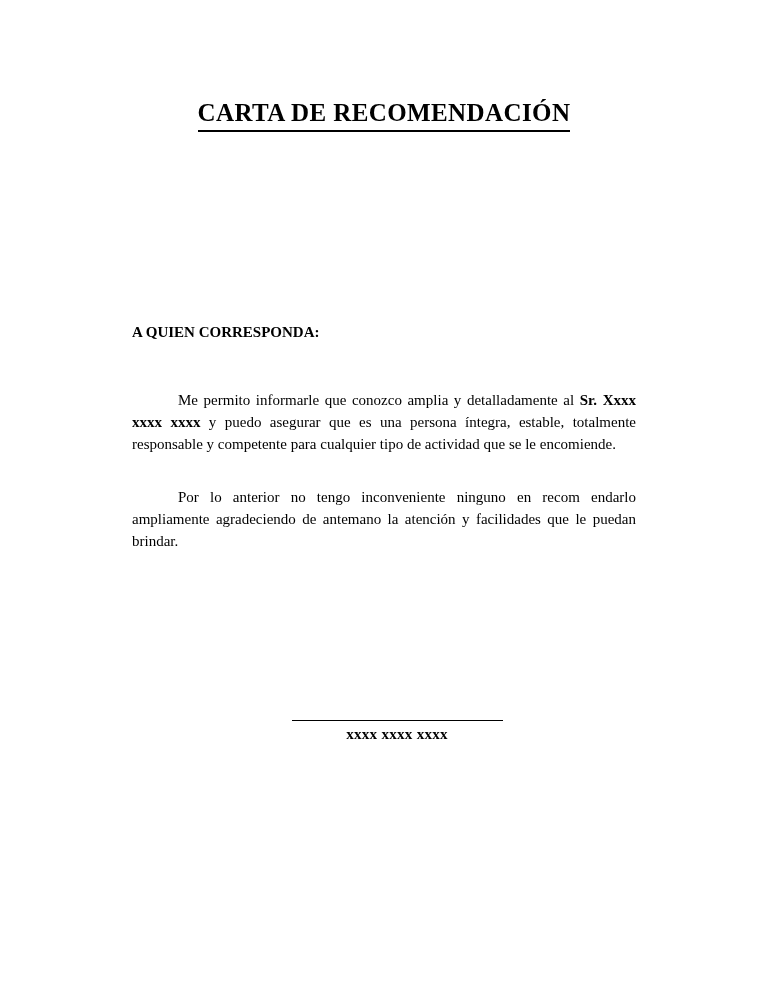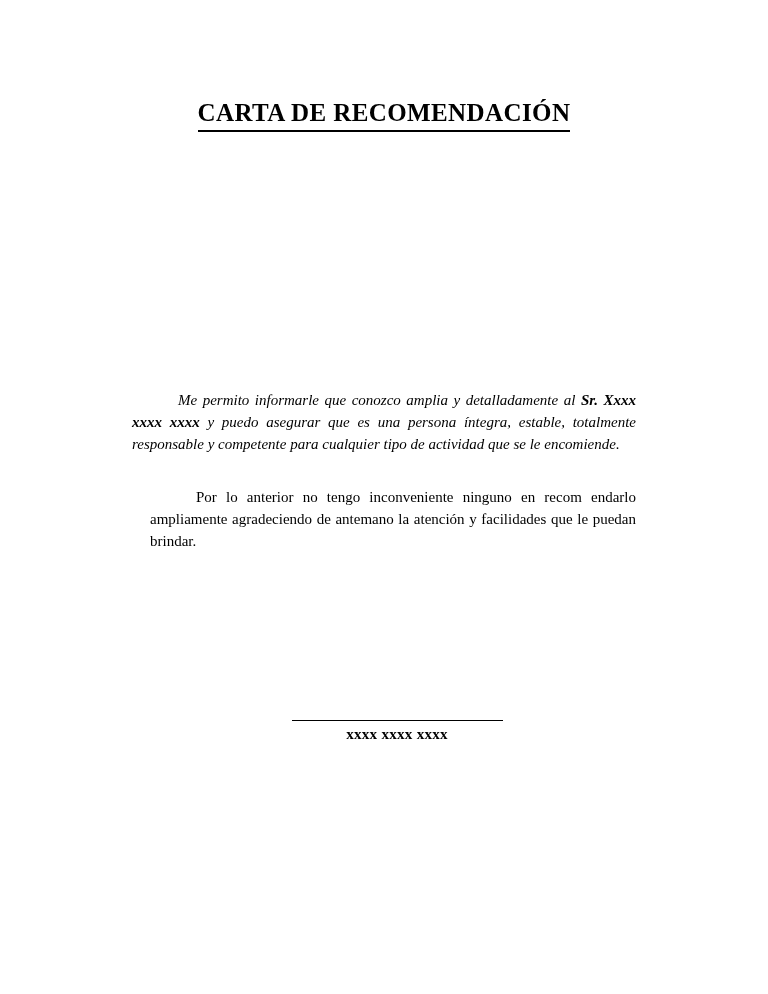--- a/index.html
+++ b/index.html
@@ -76,22 +76,22 @@
   }
   .body-para {
     font-size: 15px;
     line-height: 22px;
     text-align: justify;
     text-justify: inter-word;
     text-indent: 46px;
     margin: 0;
     hyphens: none;
   }
-  .para-1 { top: 0; font-style: italic; }
-  .para-2 { margin-top: 31px; margin-left: 18px; }
+  .para-1 { top: 0; }
+  .para-2 { margin-top: 31px; }
 
   .body-block { top: 389px; }
 
   .bold { font-weight: bold; }
 
   
   .signature-block {
     position: absolute;
     left: 132px;
     top: 720px;
@@ -118,20 +118,21 @@
 </head>
 <body>
 
 <div class="page">
 
   <h1 class="doc-title">
     <span class="title-underline">CARTA  DE  RECOMENDACIÓN</span>
   </h1>
 
 
+  <div class="salutation">A QUIEN CORRESPONDA:</div>
 
   <div class="body-block">
     <p class="body-para para-1"><span>Me permito informarle que conozco amplia y detalladamente al </span><span class="bold">Sr.</span> <span class="bold">Xxxx xxxx xxxx</span><span>  y puedo asegurar que es una persona íntegra, estable, totalmente responsable y competente para cualquier tipo de actividad que se le encomiende.</span></p>
 
     <p class="body-para para-2">Por lo anterior no tengo inconveniente ninguno en recom endarlo ampliamente agradeciendo de antemano la atención y facilidades que le puedan brindar.</p>
   </div>
 
   <div class="signature-block">
     <div class="signature-rule"></div>
     <div class="signature-name">xxxx xxxx xxxx</div>

